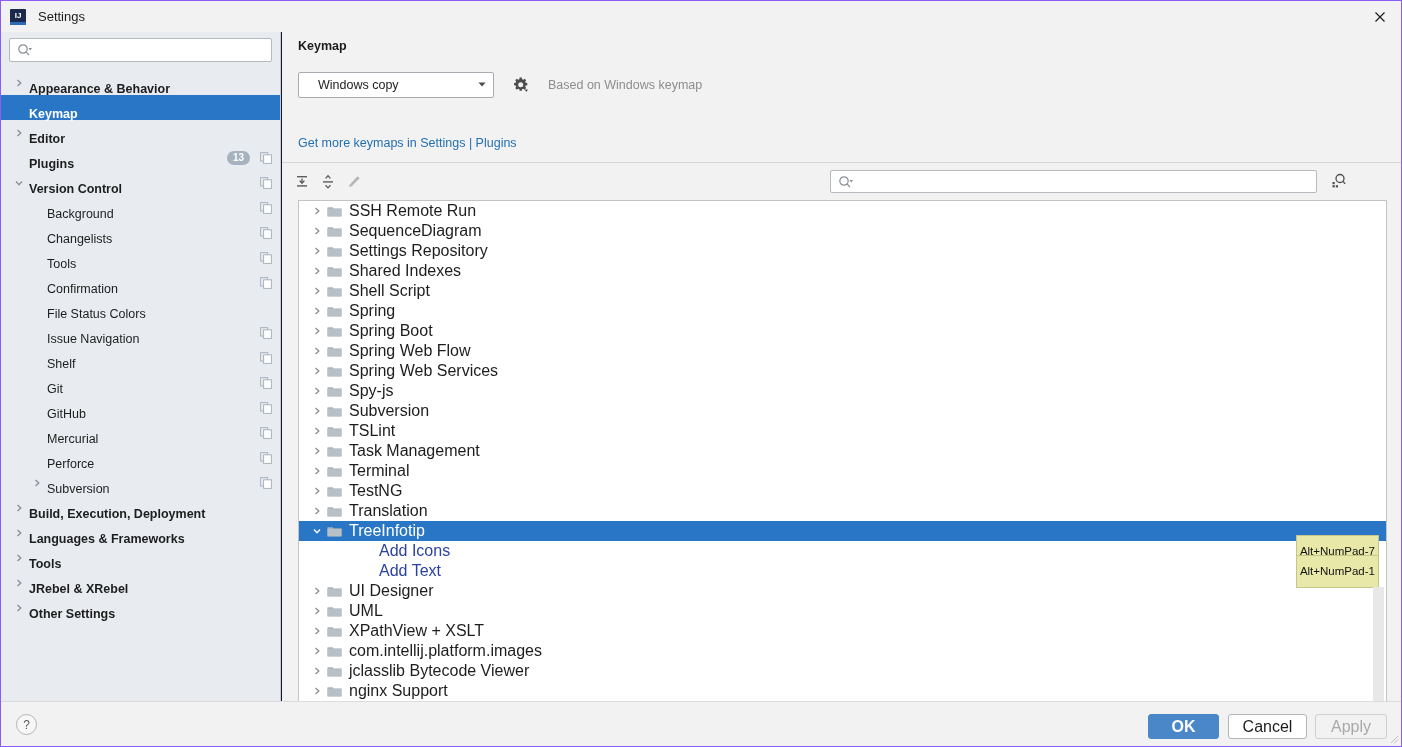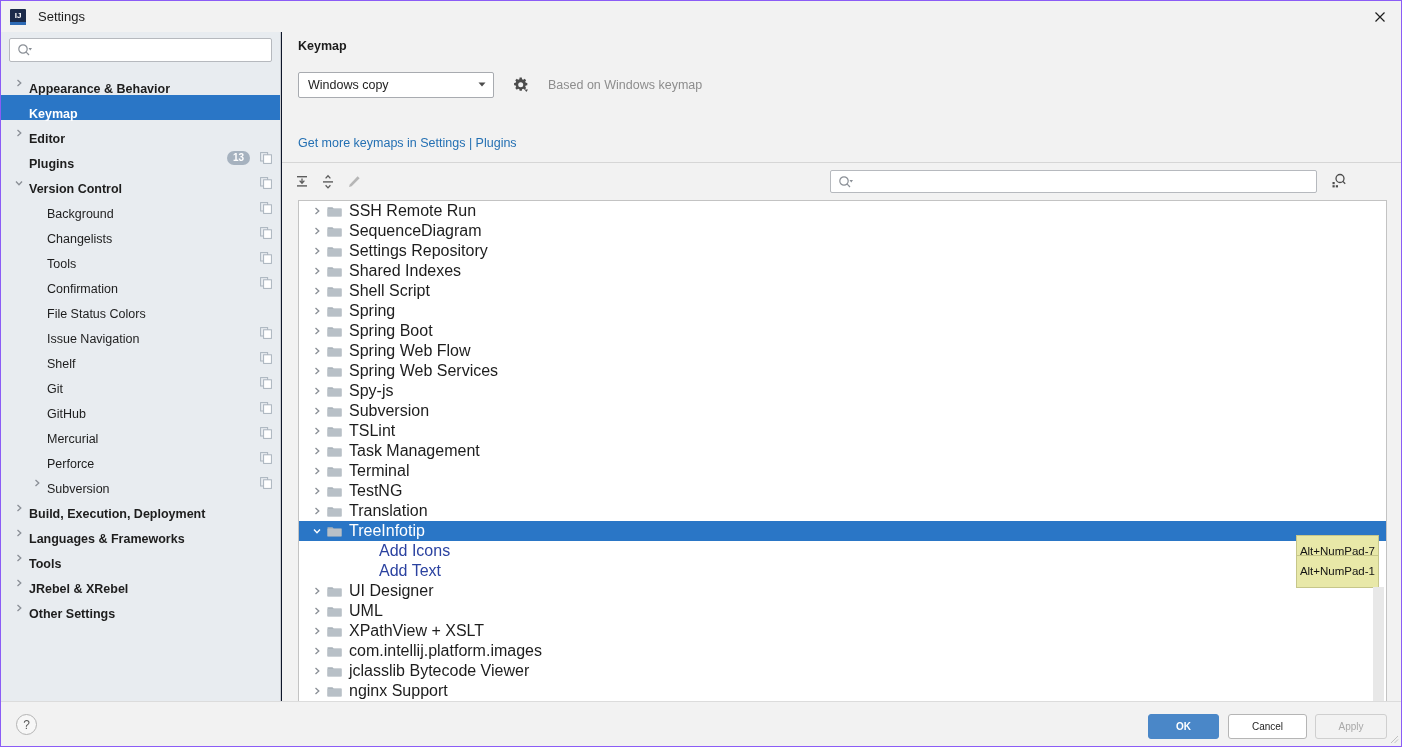--- a/index.html
+++ b/index.html
@@ -132,21 +132,21 @@
   #keymap-row {
     position: absolute; left: 16px; top: 40px;
     display: flex; align-items: center;
   }
   #keymap-select {
     width: 196px; height: 26px;
     background: #ffffff;
     border: 1px solid #a8abb0;
     border-radius: 2px;
     display: flex; align-items: center;
-    padding: 0 4px 0 9px;
+    padding: 0 4px 0 19px;
     font-size: 12.5px;
     position: relative;
   }
   #keymap-select .sel-value { flex: 1; white-space: nowrap; }
   #gear-btn {
     margin-left: 17px;
     width: 20px; height: 20px;
     display: flex; align-items: center; justify-content: center;
     cursor: pointer;
   }
@@ -266,21 +266,21 @@
     color: #5a5a5a;
     display: flex; align-items: center; justify-content: center;
     font-size: 12px;
     cursor: pointer;
   }
   .dlg-btn {
     position: absolute; top: 12px;
     height: 25px;
     border-radius: 3px;
     display: flex; align-items: center; justify-content: center;
-    font-size: 10px;
+    font-size: 16px;
     cursor: pointer;
   }
   #btn-ok {
     left: 1147px; width: 71px;
     background: #4a87c8;
     border: 1px solid #4a87c8;
     color: #ffffff;
     font-weight: bold;
   }
   #btn-cancel {

